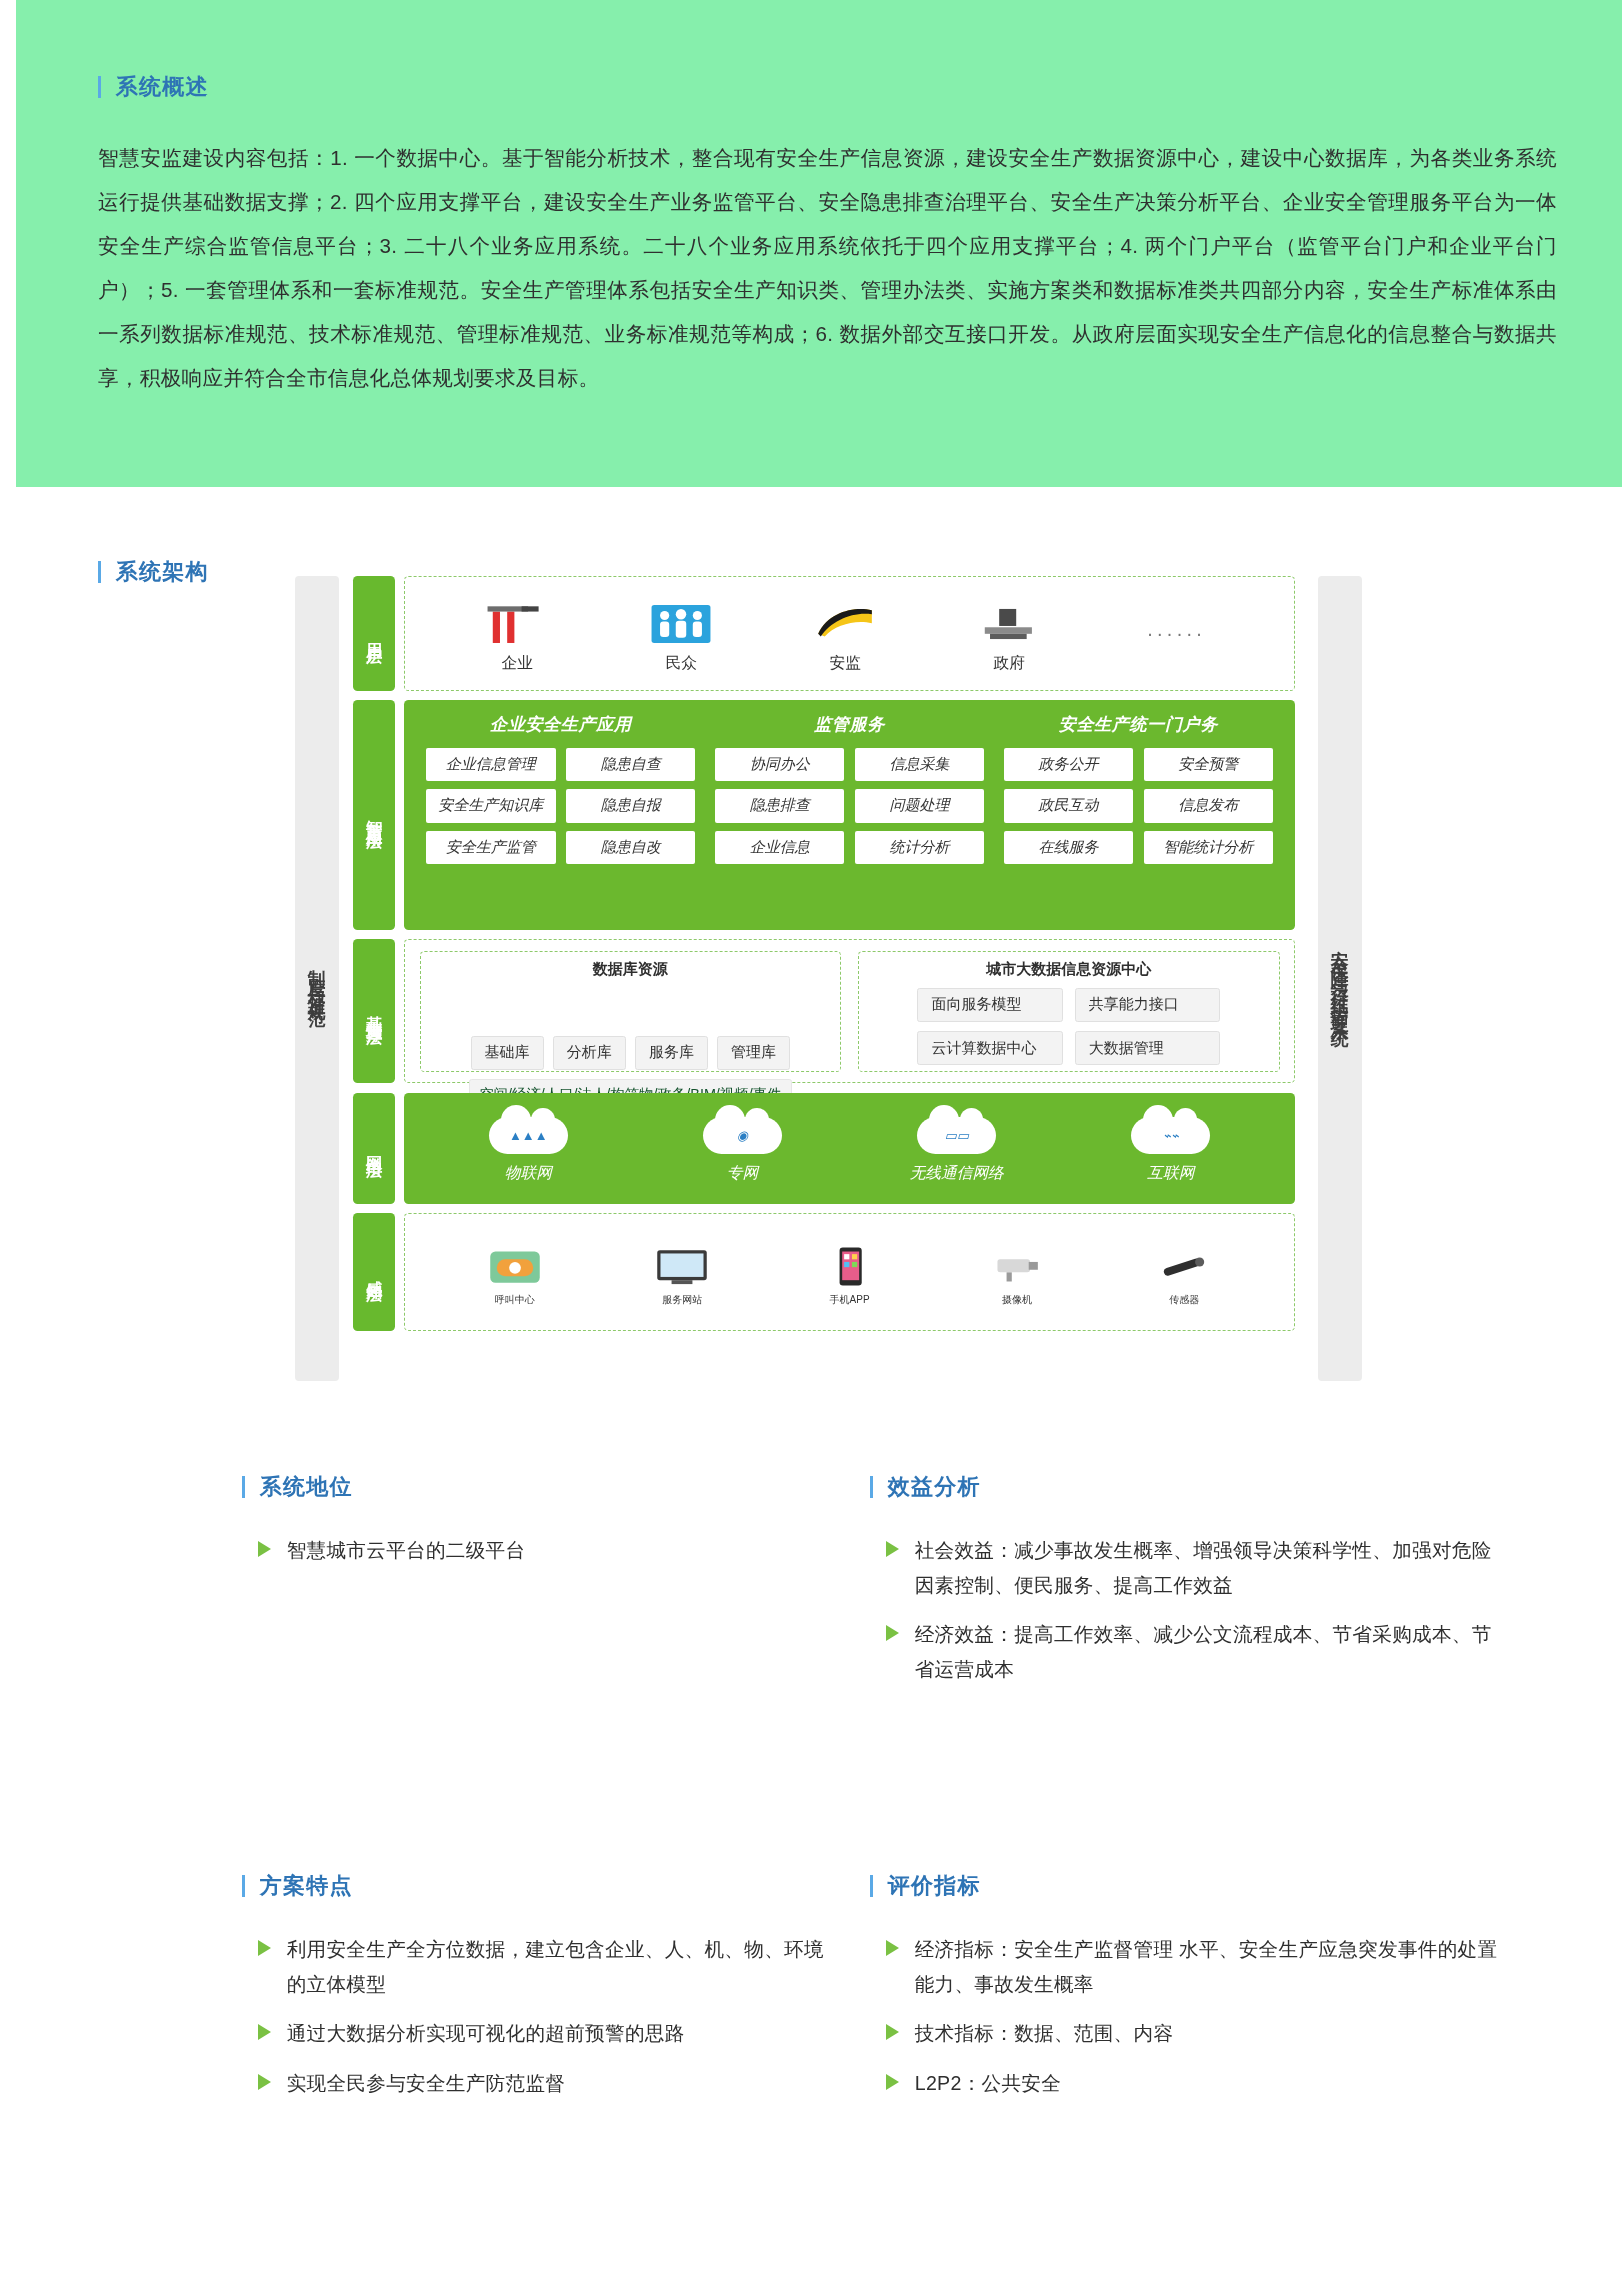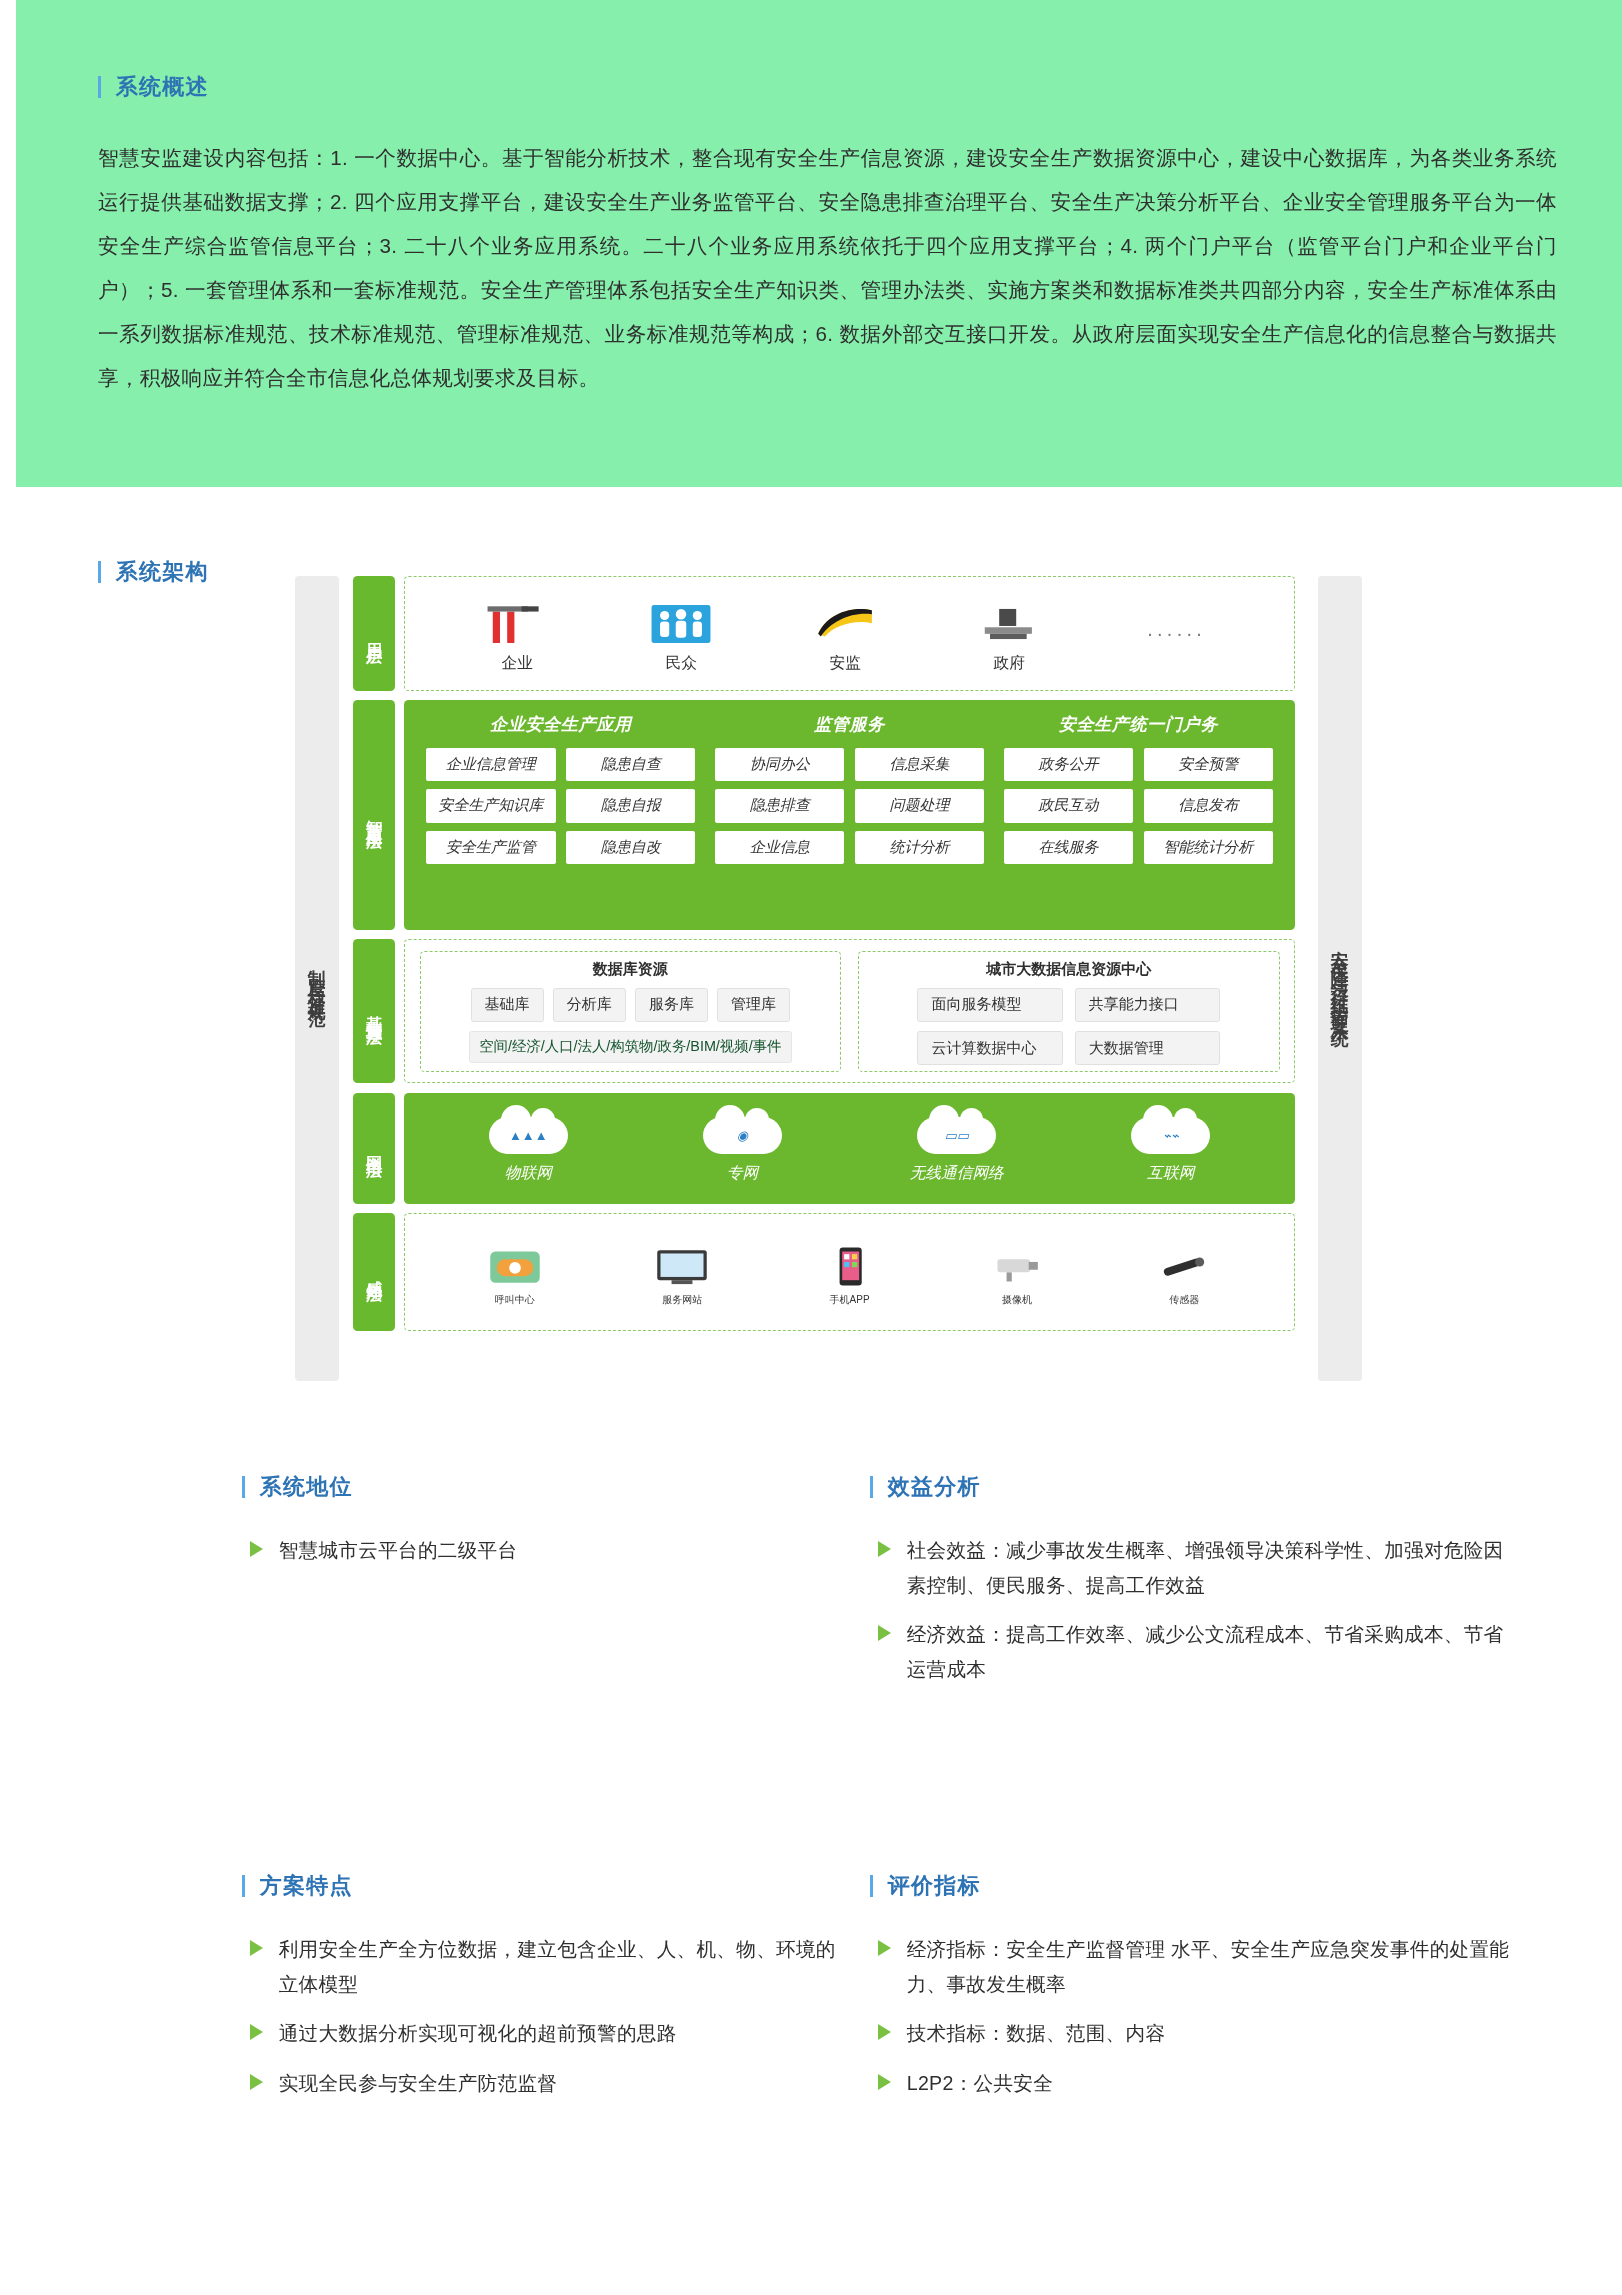--- a/index.html
+++ b/index.html
@@ -226,20 +226,21 @@
     font-size: 15px;
     font-weight: bold;
     color: #2f2f2f;
     margin-bottom: 9.2px;
   }
   .sup-chips {
     display: flex;
     gap: 9.2px;
     justify-content: center;
     width: 100%;
+    margin-top: 48px;
   }
   .sup-chip {
     background: #f3f3f3;
     border: 0.7px solid #e0e0e0;
     border-radius: 2.6px;
     font-size: 15px;
     padding: 6.5px 13px;
     color: #333;
     white-space: nowrap;
   }
@@ -318,21 +319,21 @@
     height: 51px;
     display: flex;
     align-items: flex-end;
     justify-content: center;
     margin-bottom: 5.2px;
   }
 
   
   .blk { position: absolute; }
   .blk-head { margin-bottom: 31px; }
-  .bullets { list-style: none; margin: 8px; padding: 0; }
+  .bullets { list-style: none; margin: 16px; padding: 0; }
   .bullet {
     display: flex;
     align-items: flex-start;
     margin-bottom: 14.4px;
   }
   .bullet .tri {
     flex: none;
     margin-top: 7.9px;
     margin-right: 15.7px;
     width: 0;

